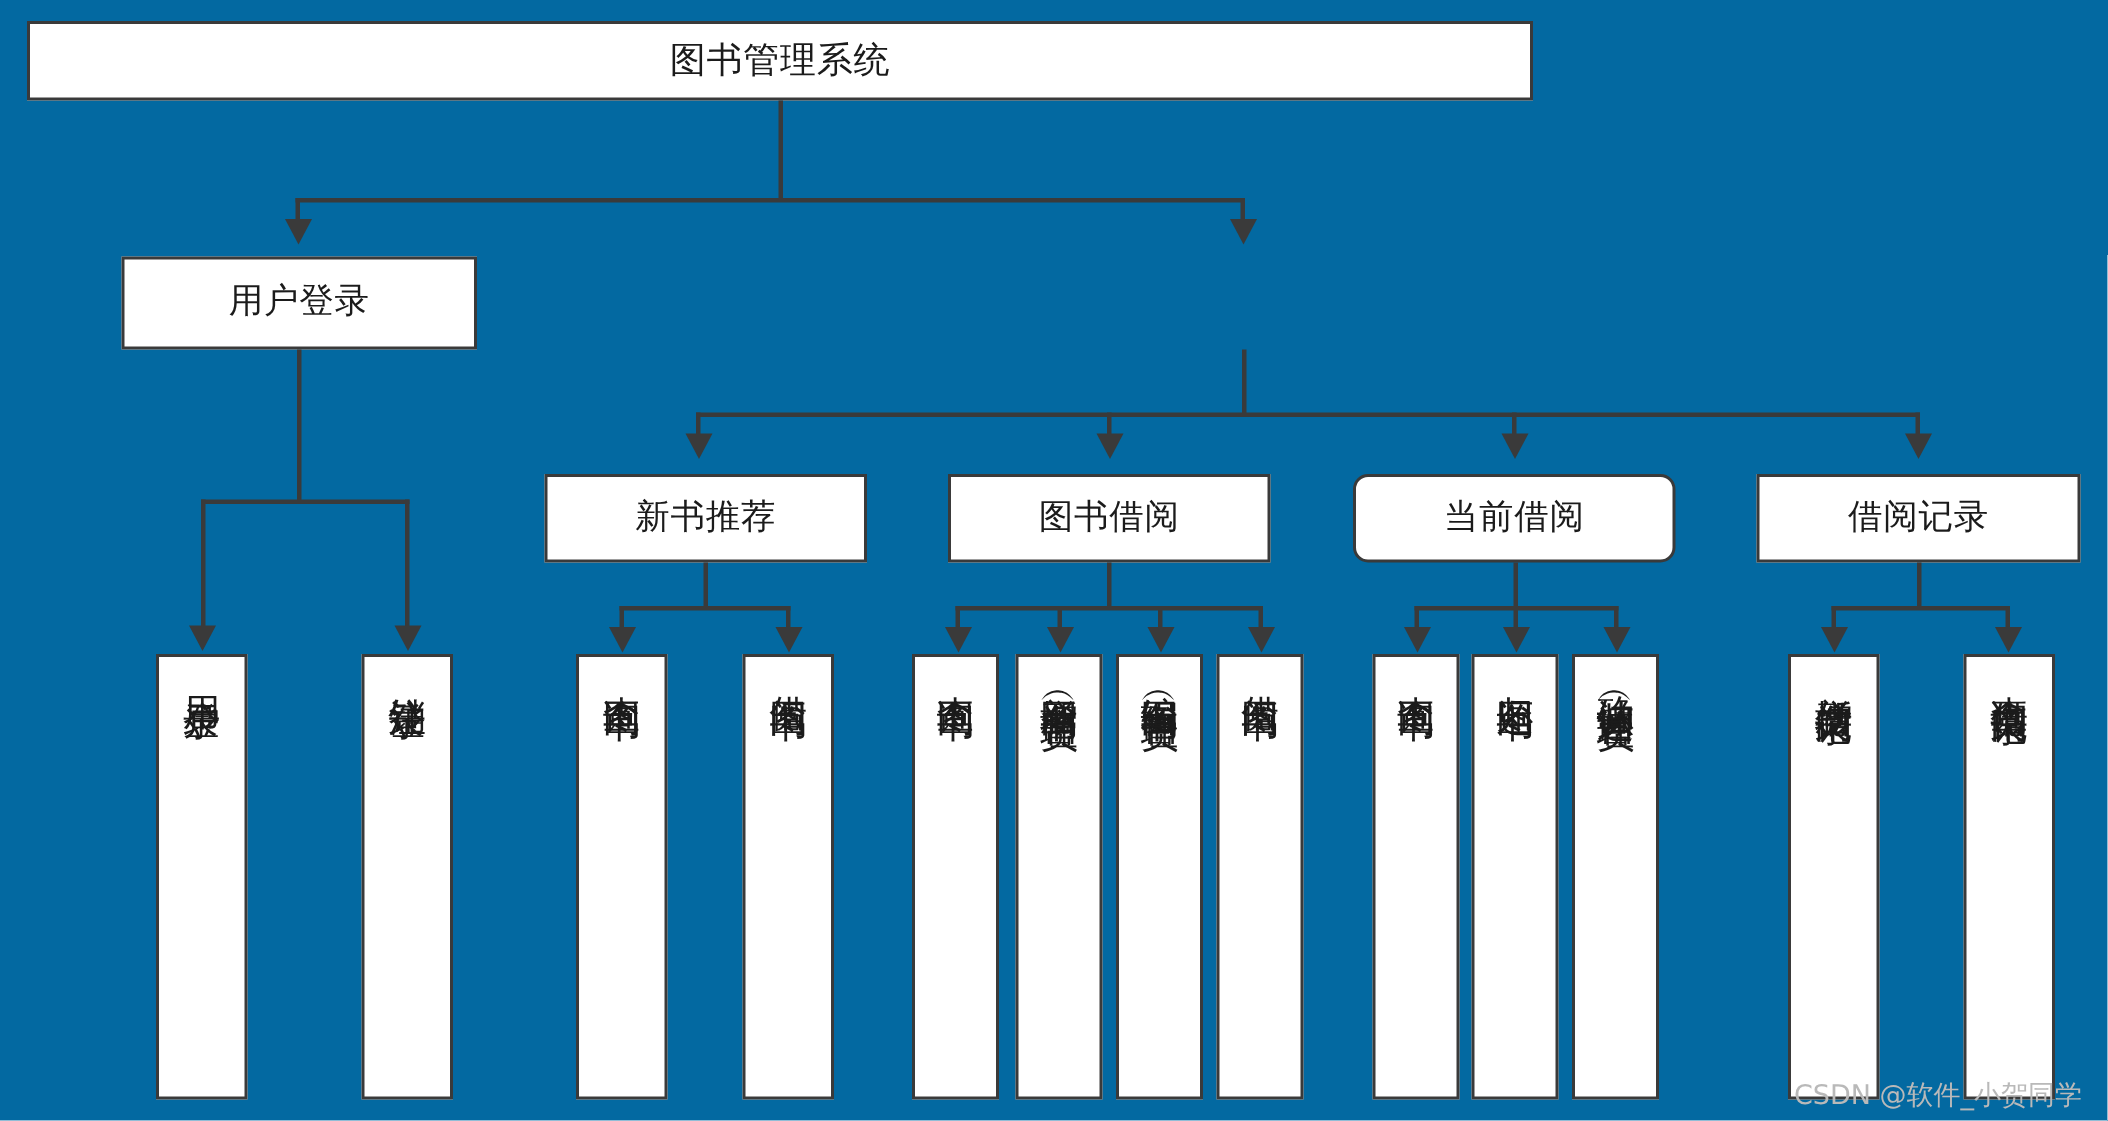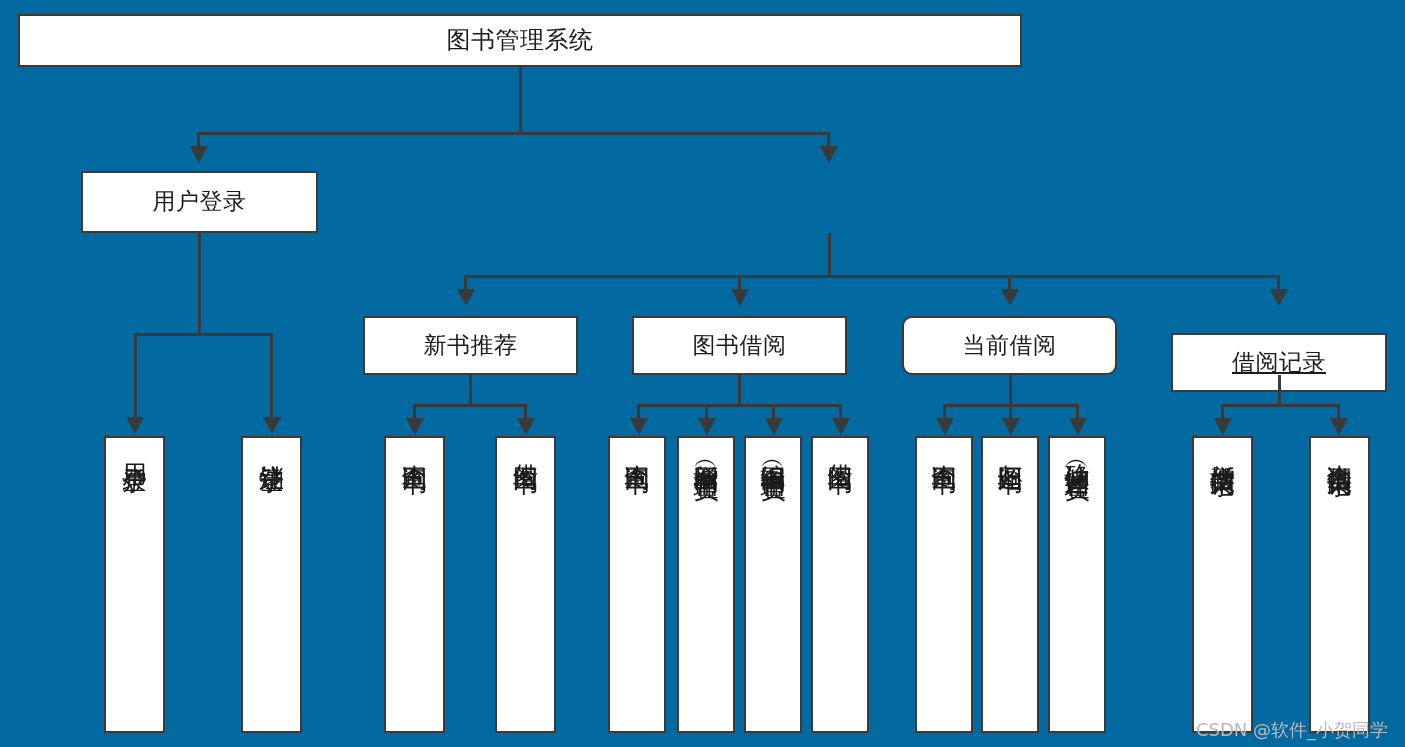--- a/index.html
+++ b/index.html
@@ -120,21 +120,21 @@
 
   <div class="node horiz" style="left:363px; top:316px; width:215px; height:59px;">
     <span class="label">新书推荐</span>
   </div>
   <div class="node horiz" style="left:632px; top:316px; width:215px; height:59px;">
     <span class="label">图书借阅</span>
   </div>
   <div class="node horiz" style="left:902px; top:316px; width:215px; height:59px;border-radius:10px;">
     <span class="label">当前借阅</span>
   </div>
-  <div class="node horiz" style="left:1171px; top:333px; width:216px; height:59px;text-decoration:underline;">
+  <div class="node horiz" style="left:1171px; top:316px; width:216px; height:59px;">
     <span class="label">借阅记录</span>
   </div>
 
   <div class="vline" style="left:469px; top:375px; width:3px; height:31px;"></div>
   <div class="hline" style="left:413px; top:404px; width:114px; height:3px;"></div>
   <div class="vline" style="left:413px; top:404px; width:3px; height:16px;"></div>
   <div class="arrow" style="left:406px; top:418px;"></div>
   <div class="vline" style="left:524px; top:404px; width:3px; height:16px;"></div>
   <div class="arrow" style="left:517px; top:418px;"></div>
 

